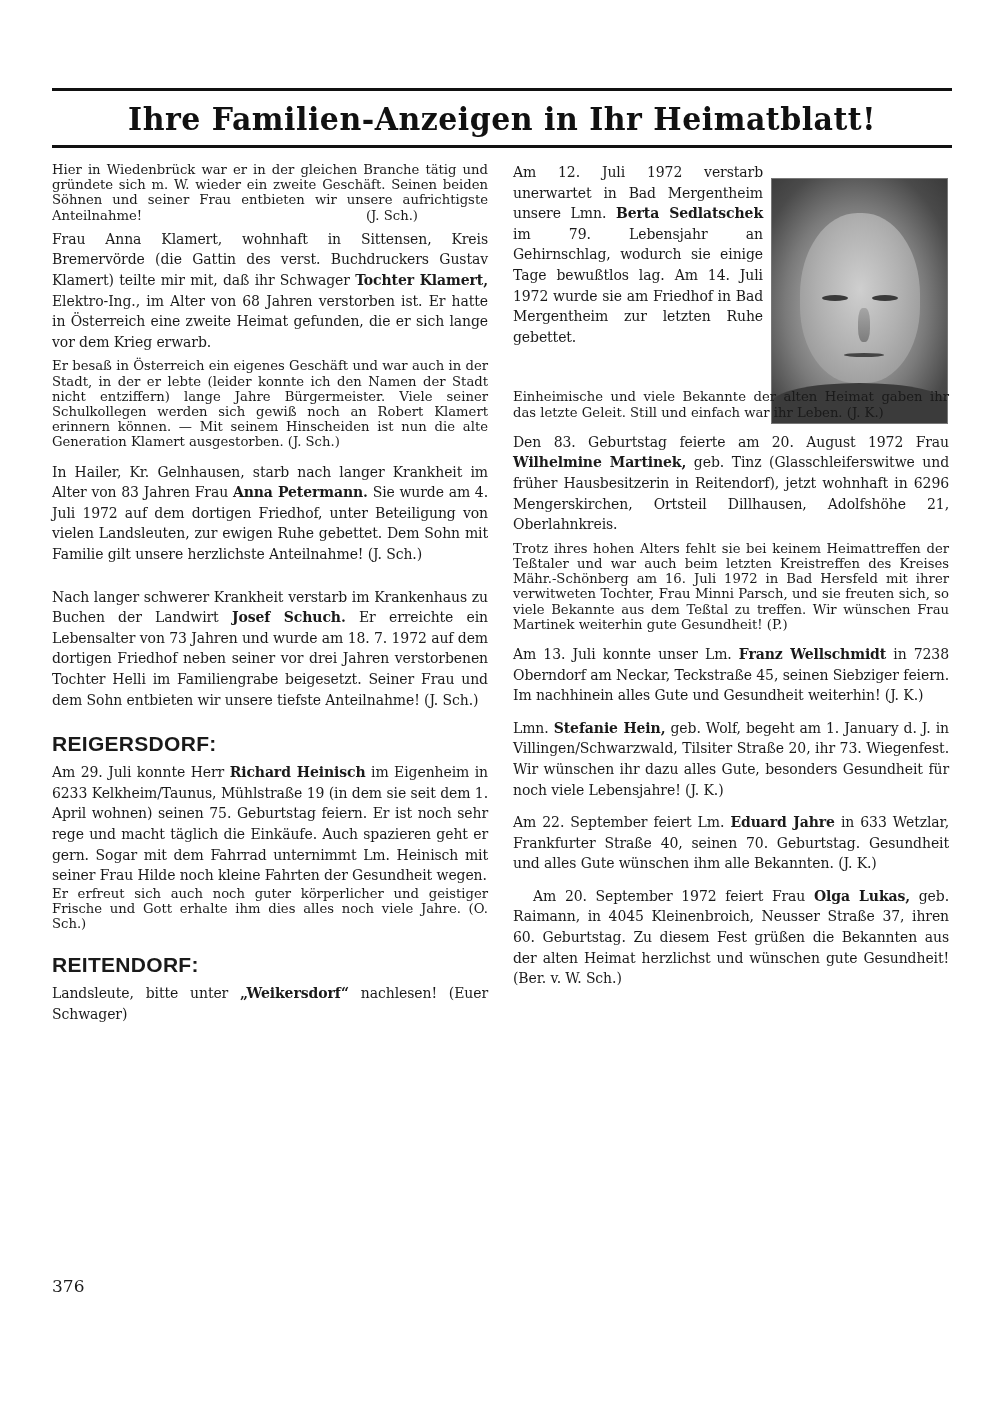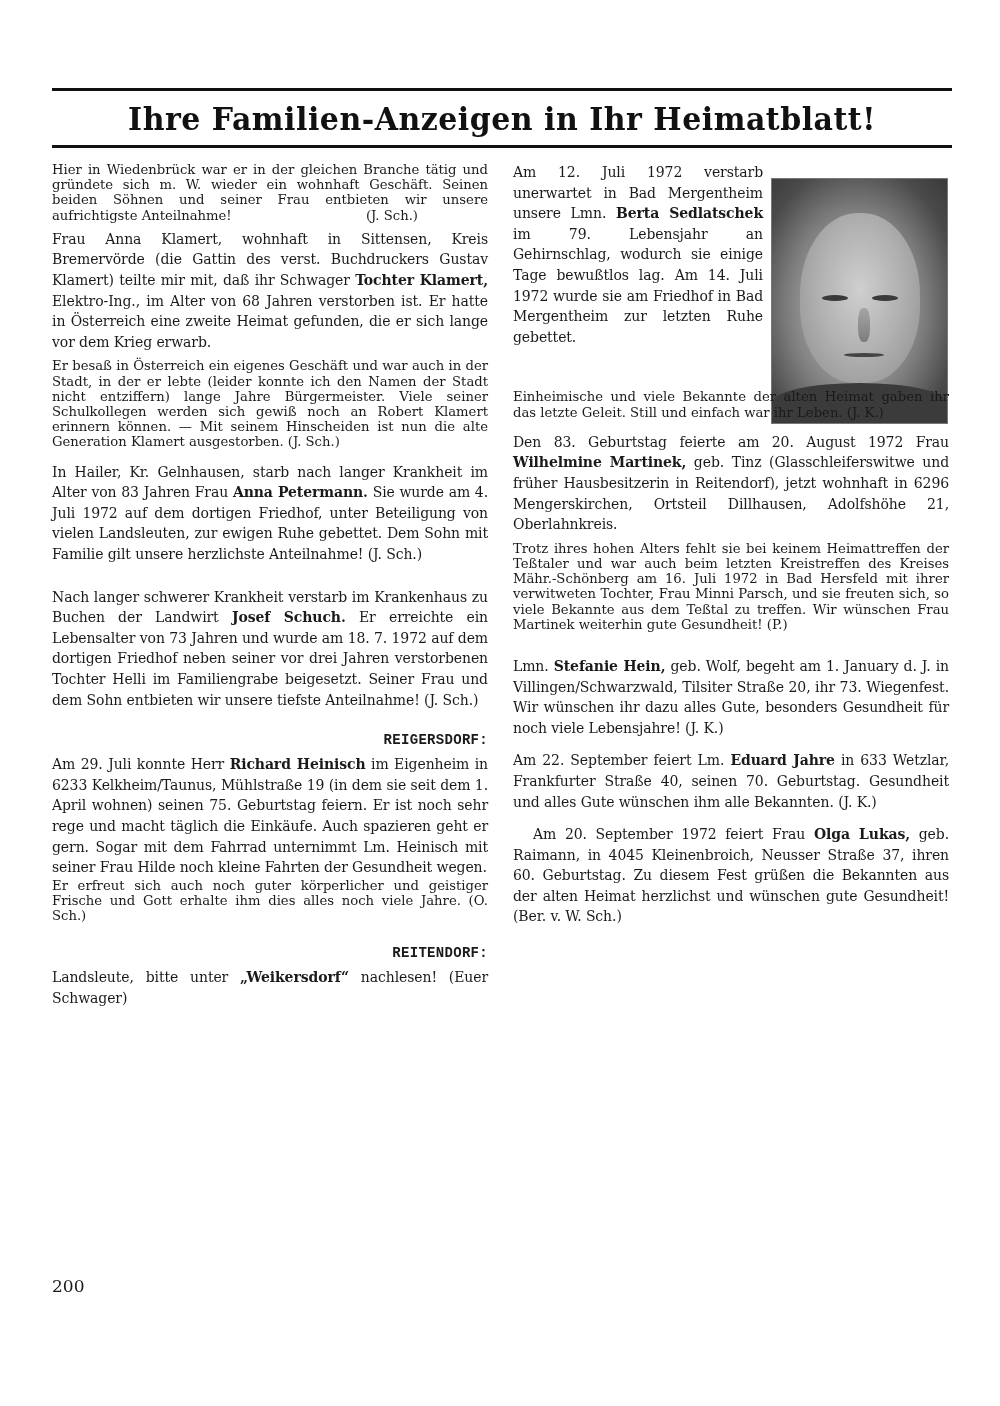--- a/index.html
+++ b/index.html
@@ -4,21 +4,21 @@
 <style>
   html, body { margin: 0; padding: 0; background: #ffffff; }
   body { width: 1000px; height: 1406px; position: relative; overflow: hidden; color: #1a1a1a; font-family: "DejaVu Serif", serif; }
   .rule { position: absolute; left: 52px; width: 900px; height: 3px; background: #111; }
   .headline { position: absolute; left: 52px; width: 900px; top: 101px; text-align: center; font-family: "DejaVu Serif", serif; font-weight: bold; font-size: 30px; letter-spacing: 0.5px; color: #111; transform: scaleY(1.05); }
   .col { position: absolute; top: 162px; }
   .col-left { left: 52px; width: 436px; }
   .col-right { left: 513px; width: 436px; }
   .small { font-family: "DejaVu Serif", serif; font-size: 13.2px; line-height: 15.2px; text-align: justify; margin: 0; }
   .big { font-family: "DejaVu Serif", serif; font-size: 14px; line-height: 20.6px; text-align: justify; margin: 0; letter-spacing: -0.1px; }
-  .sub { font-family: Liberation Mono, monospace; font-weight: bold; font-size: 14px; margin: 0; letter-spacing: 0.3px; text-align: right; }
+  .sub { font-family: Liberation Sans, sans-serif; font-weight: bold; font-size: 21px; margin: 0; letter-spacing: 0.3px; }
   b { font-weight: bold; }
   .sig { float: right; padding-right: 70px; }
   .page-num { position: absolute; left: 52px; top: 1276px; font-family: "DejaVu Serif", serif; font-size: 17px; }
   .photo { position: absolute; left: 771px; top: 178px; width: 175px; height: 244px; background: radial-gradient(ellipse at 48% 52%, #b9b9b9 0%, #a2a2a2 30%, #7a7a7a 55%, #4a4a4a 80%, #3a3a3a 100%); border: 1px solid #777; }
   .photo .face { position: absolute; left: 28px; top: 34px; width: 120px; height: 170px; border-radius: 48% 48% 45% 45%; background: radial-gradient(ellipse at 50% 45%, #cfcfcf 0%, #b0b0b0 50%, #8c8c8c 100%); }
   .photo .eye { position: absolute; top: 82px; width: 26px; height: 6px; background: #3a3a3a; border-radius: 50%; }
   .photo .mouth { position: absolute; left: 44px; top: 140px; width: 40px; height: 4px; background: #444; border-radius: 50%; }
   .photo .nose { position: absolute; left: 58px; top: 95px; width: 12px; height: 34px; background: linear-gradient(#a5a5a5, #7d7d7d); border-radius: 40%; }
   .photo .shoulders { position: absolute; left: 0; bottom: 0; width: 175px; height: 40px; background: #3b3b3b; border-radius: 50% 50% 0 0; }
   .gap-s { height: 6px; }
@@ -27,21 +27,21 @@
   .right-top { width: 250px; }
 </style>
 </head>
 <body>
 
 <div class="rule" style="top:88px;"></div>
 <div class="headline">Ihre Familien-Anzeigen in Ihr Heimatblatt!</div>
 <div class="rule" style="top:145px;"></div>
 
 <div class="col col-left">
-  <p class="small"><span>Hier in Wiedenbrück war er in der gleichen Branche tätig und gründete sich m. W. wieder ein wohnhaft Geschäft. Seinen beiden Söhnen und seiner Frau entbieten wir unsere aufrichtigste Anteilnahme!</span> <span class="sig">(J. Sch.)</span></p>
+  <p class="small"><span>Hier in Wiedenbrück war er in der gleichen Branche tätig und gründete sich m. W. wieder ein zweite Geschäft. Seinen beiden Söhnen und seiner Frau entbieten wir unsere aufrichtigste Anteilnahme!</span> <span class="sig">(J. Sch.)</span></p>
   <div class="gap-s"></div>
   <p class="big"><span>Frau Anna Klamert, wohnhaft in Sittensen, Kreis Bremervörde (die Gattin des verst. Buchdruckers Gustav Klamert) teilte mir mit, daß ihr Schwager </span><b>Tochter Klamert,</b><span> Elektro-Ing., im Alter von 68 Jahren verstorben ist. Er hatte in Österreich eine zweite Heimat gefunden, die er sich lange vor dem Krieg erwarb.</span></p>
   <div class="gap-s"></div>
   <p class="small">Er besaß in Österreich ein eigenes Geschäft und war auch in der Stadt, in der er lebte (leider konnte ich den Namen der Stadt nicht entziffern) lange Jahre Bürgermeister. Viele seiner Schulkollegen werden sich gewiß noch an Robert Klamert erinnern können. — Mit seinem Hinscheiden ist nun die alte Generation Klamert ausgestorben. (J. Sch.)</p>
   <div class="gap-m"></div>
   <p class="big"><span>In Hailer, Kr. Gelnhausen, starb nach langer Krankheit im Alter von 83 Jahren Frau </span><b>Anna Petermann.</b><span> Sie wurde am 4. Juli 1972 auf dem dortigen Friedhof, unter Beteiligung von vielen Landsleuten, zur ewigen Ruhe gebettet. Dem Sohn mit Familie gilt unsere herzlichste Anteilnahme! (J. Sch.)</span></p>
   <div class="gap-l"></div>
   <p class="big"><span>Nach langer schwerer Krankheit verstarb im Krankenhaus zu Buchen der Landwirt </span><b>Josef Schuch.</b><span> Er erreichte ein Lebensalter von 73 Jahren und wurde am 18. 7. 1972 auf dem dortigen Friedhof neben seiner vor drei Jahren verstorbenen Tochter Helli im Familiengrabe beigesetzt. Seiner Frau und dem Sohn entbieten wir unsere tiefste Anteilnahme! (J. Sch.)</span></p>
   <div class="gap-l"></div>
   <p class="sub">REIGERSDORF:</p>
@@ -66,21 +66,22 @@
 
 <div class="col col-right">
   <p class="big right-top"><span>Am 12. Juli 1972 verstarb unerwartet in Bad Mergentheim unsere Lmn. </span><b>Berta Sedlatschek</b><span> im 79. Lebensjahr an Gehirnschlag, wodurch sie einige Tage bewußtlos lag. Am 14. Juli 1972 wurde sie am Friedhof in Bad Mergentheim zur letzten Ruhe gebettet.</span></p>
   <div style="height:42px;"></div>
   <p class="small">Einheimische und viele Bekannte der alten Heimat gaben ihr das letzte Geleit. Still und einfach war ihr Leben. (J. K.)</p>
   <div class="gap-m"></div>
   <p class="big"><span>Den 83. Geburtstag feierte am 20. August 1972 Frau </span><b>Wilhelmine Martinek,</b><span> geb. Tinz (Glasschleiferswitwe und früher Hausbesitzerin in Reitendorf), jetzt wohnhaft in 6296 Mengerskirchen, Ortsteil Dillhausen, Adolfshöhe 21, Oberlahnkreis.</span></p>
   <div class="gap-s"></div>
   <p class="small">Trotz ihres hohen Alters fehlt sie bei keinem Heimattreffen der Teßtaler und war auch beim letzten Kreistreffen des Kreises Mähr.-Schönberg am 16. Juli 1972 in Bad Hersfeld mit ihrer verwitweten Tochter, Frau Minni Parsch, und sie freuten sich, so viele Bekannte aus dem Teßtal zu treffen. Wir wünschen Frau Martinek weiterhin gute Gesundheit! (P.)</p>
   <div class="gap-m"></div>
+  <p class="big"><span>Am 13. Juli konnte unser Lm. </span><b>Franz Wellschmidt</b><span> in 7238 Oberndorf am Neckar, Teckstraße 45, seinen Siebziger feiern. Im nachhinein alles Gute und Gesundheit weiterhin! (J. K.)</span></p>
   <div class="gap-m"></div>
   <p class="big"><span>Lmn. </span><b>Stefanie Hein,</b><span> geb. Wolf, begeht am 1. January d. J. in Villingen/Schwarzwald, Tilsiter Straße 20, ihr 73. Wiegenfest. Wir wünschen ihr dazu alles Gute, besonders Gesundheit für noch viele Lebensjahre! (J. K.)</span></p>
   <div class="gap-m"></div>
   <p class="big"><span>Am 22. September feiert Lm. </span><b>Eduard Jahre</b><span> in 633 Wetzlar, Frankfurter Straße 40, seinen 70. Geburtstag. Gesundheit und alles Gute wünschen ihm alle Bekannten. (J. K.)</span></p>
   <div class="gap-m"></div>
   <p class="big" style="text-indent:20px;"><span>Am 20. September 1972 feiert Frau </span><b>Olga Lukas,</b><span> geb. Raimann, in 4045 Kleinenbroich, Neusser Straße 37, ihren 60. Geburtstag. Zu diesem Fest grüßen die Bekannten aus der alten Heimat herzlichst und wünschen gute Gesundheit! (Ber. v. W. Sch.)</span></p>
 </div>
 
-<div class="page-num">200</div>
+<div class="page-num">376</div>
 
 </body></html>

